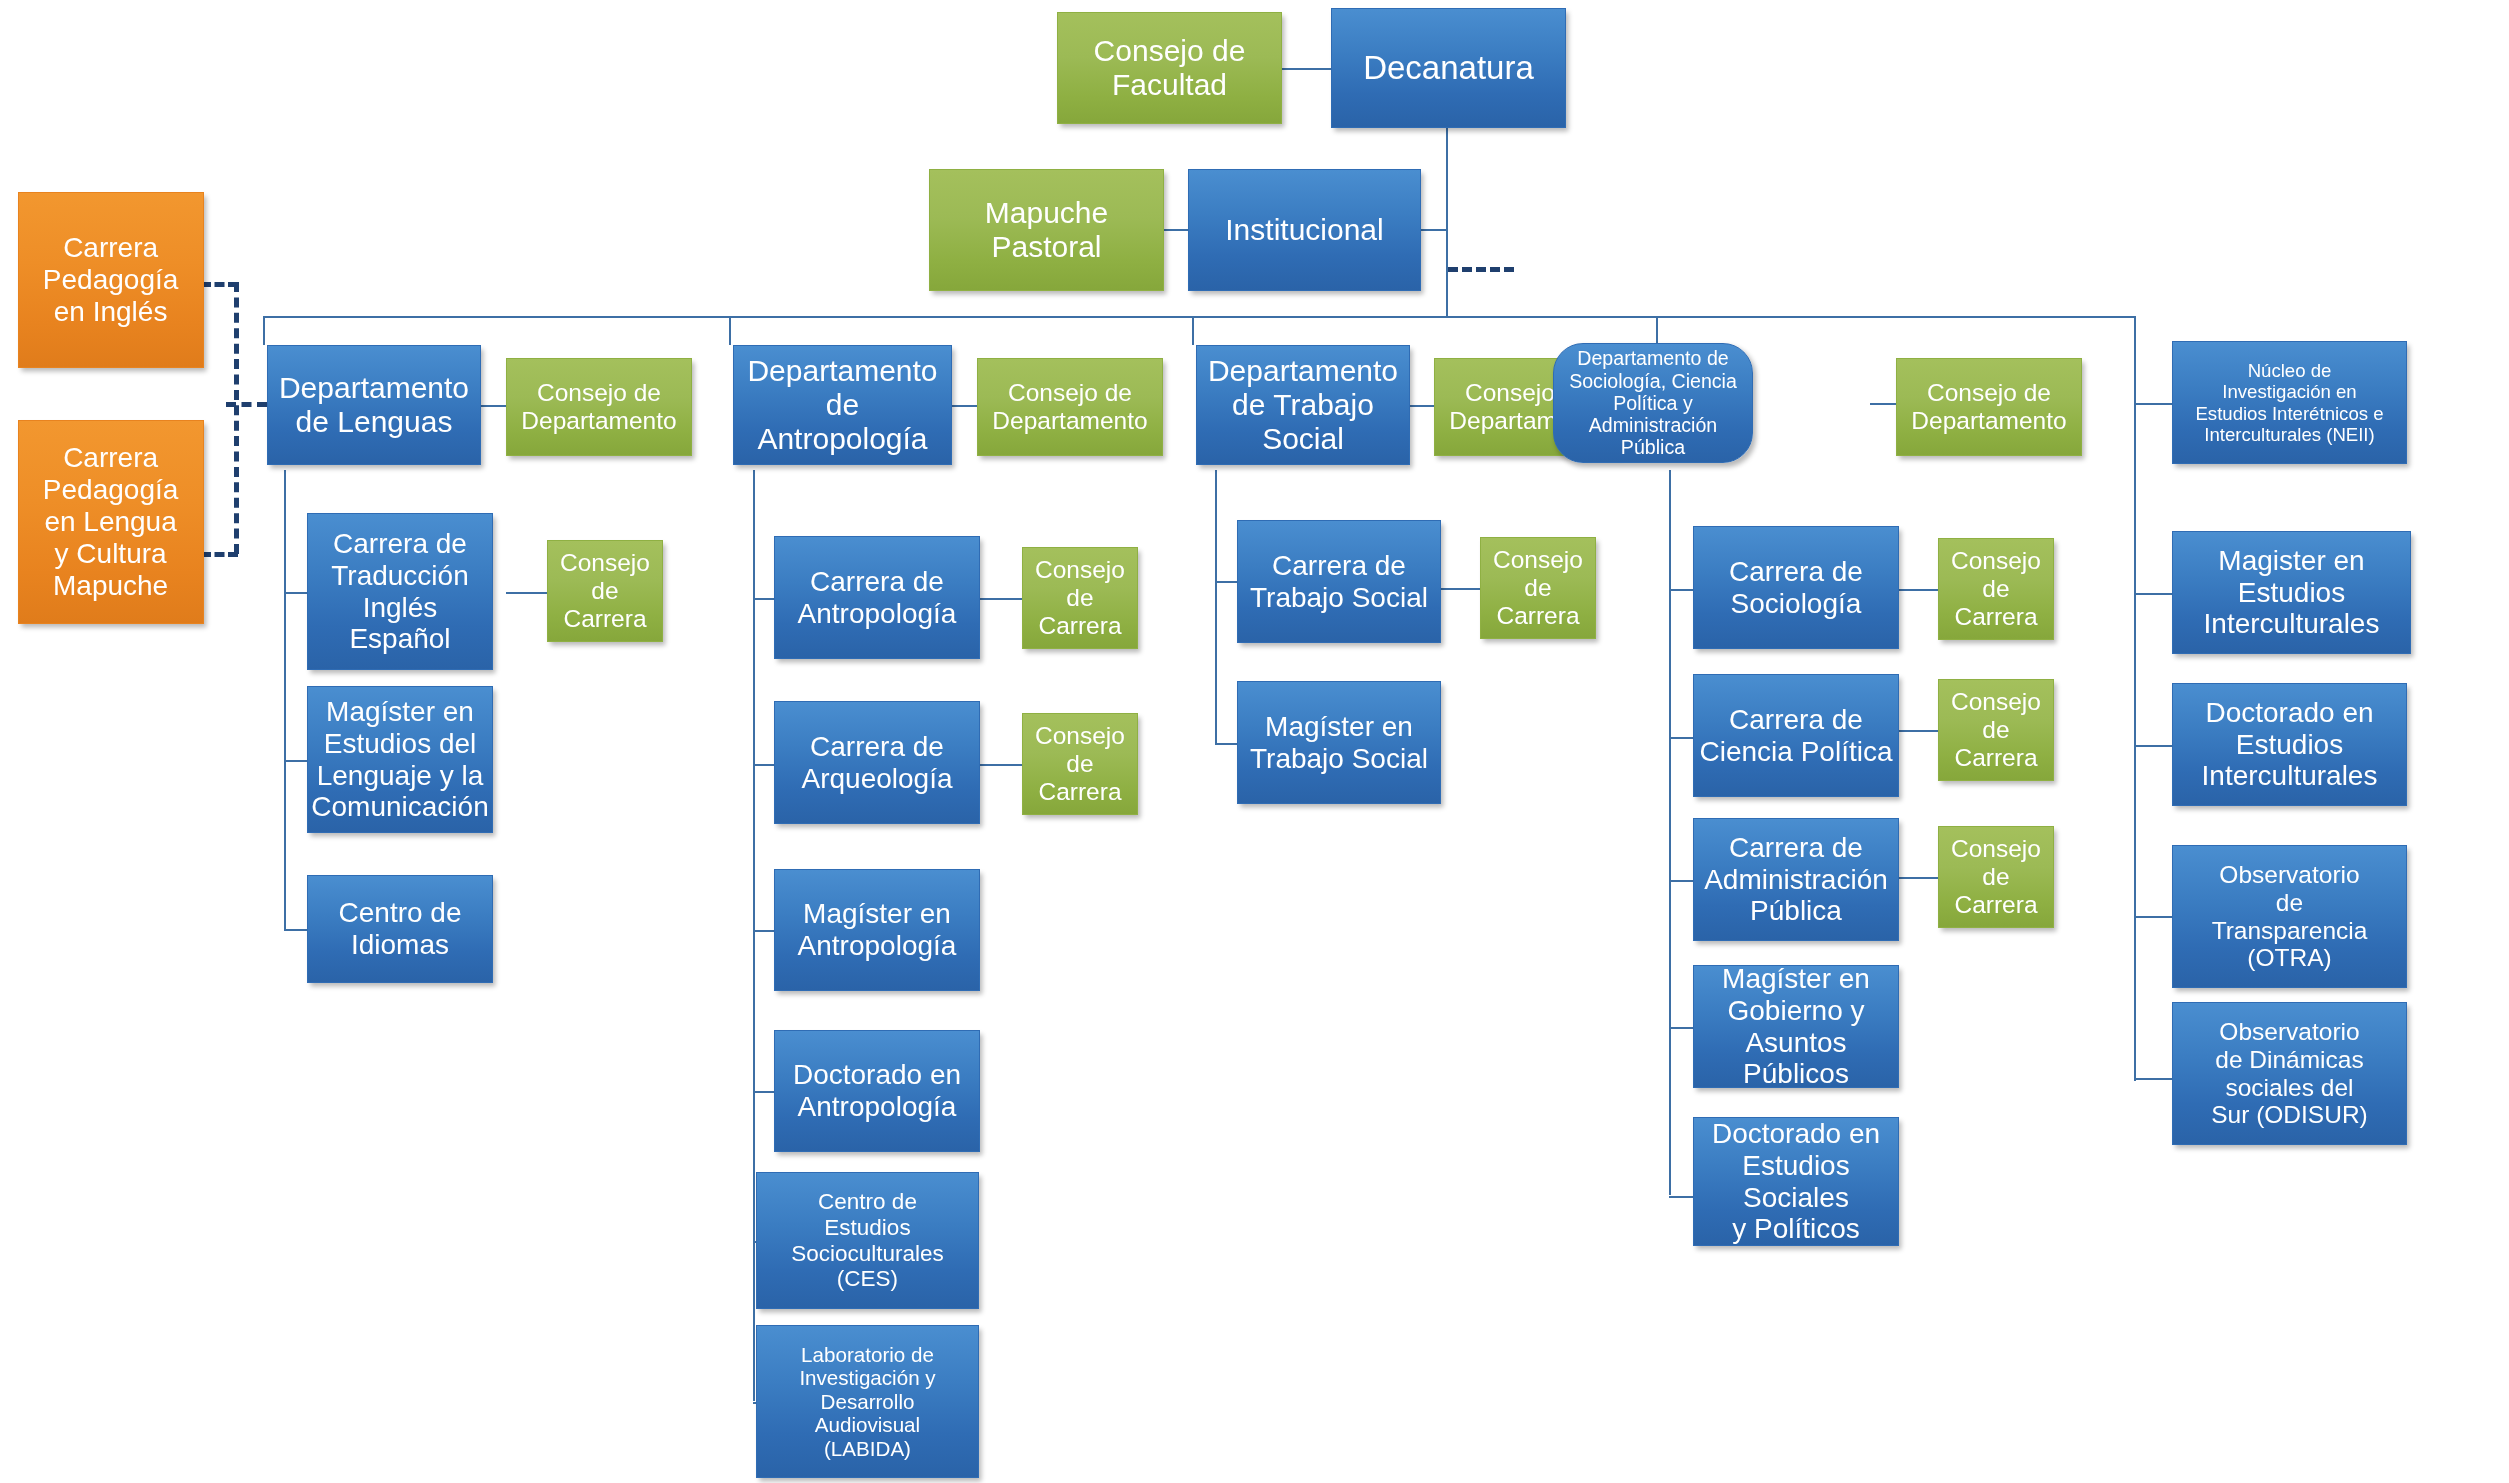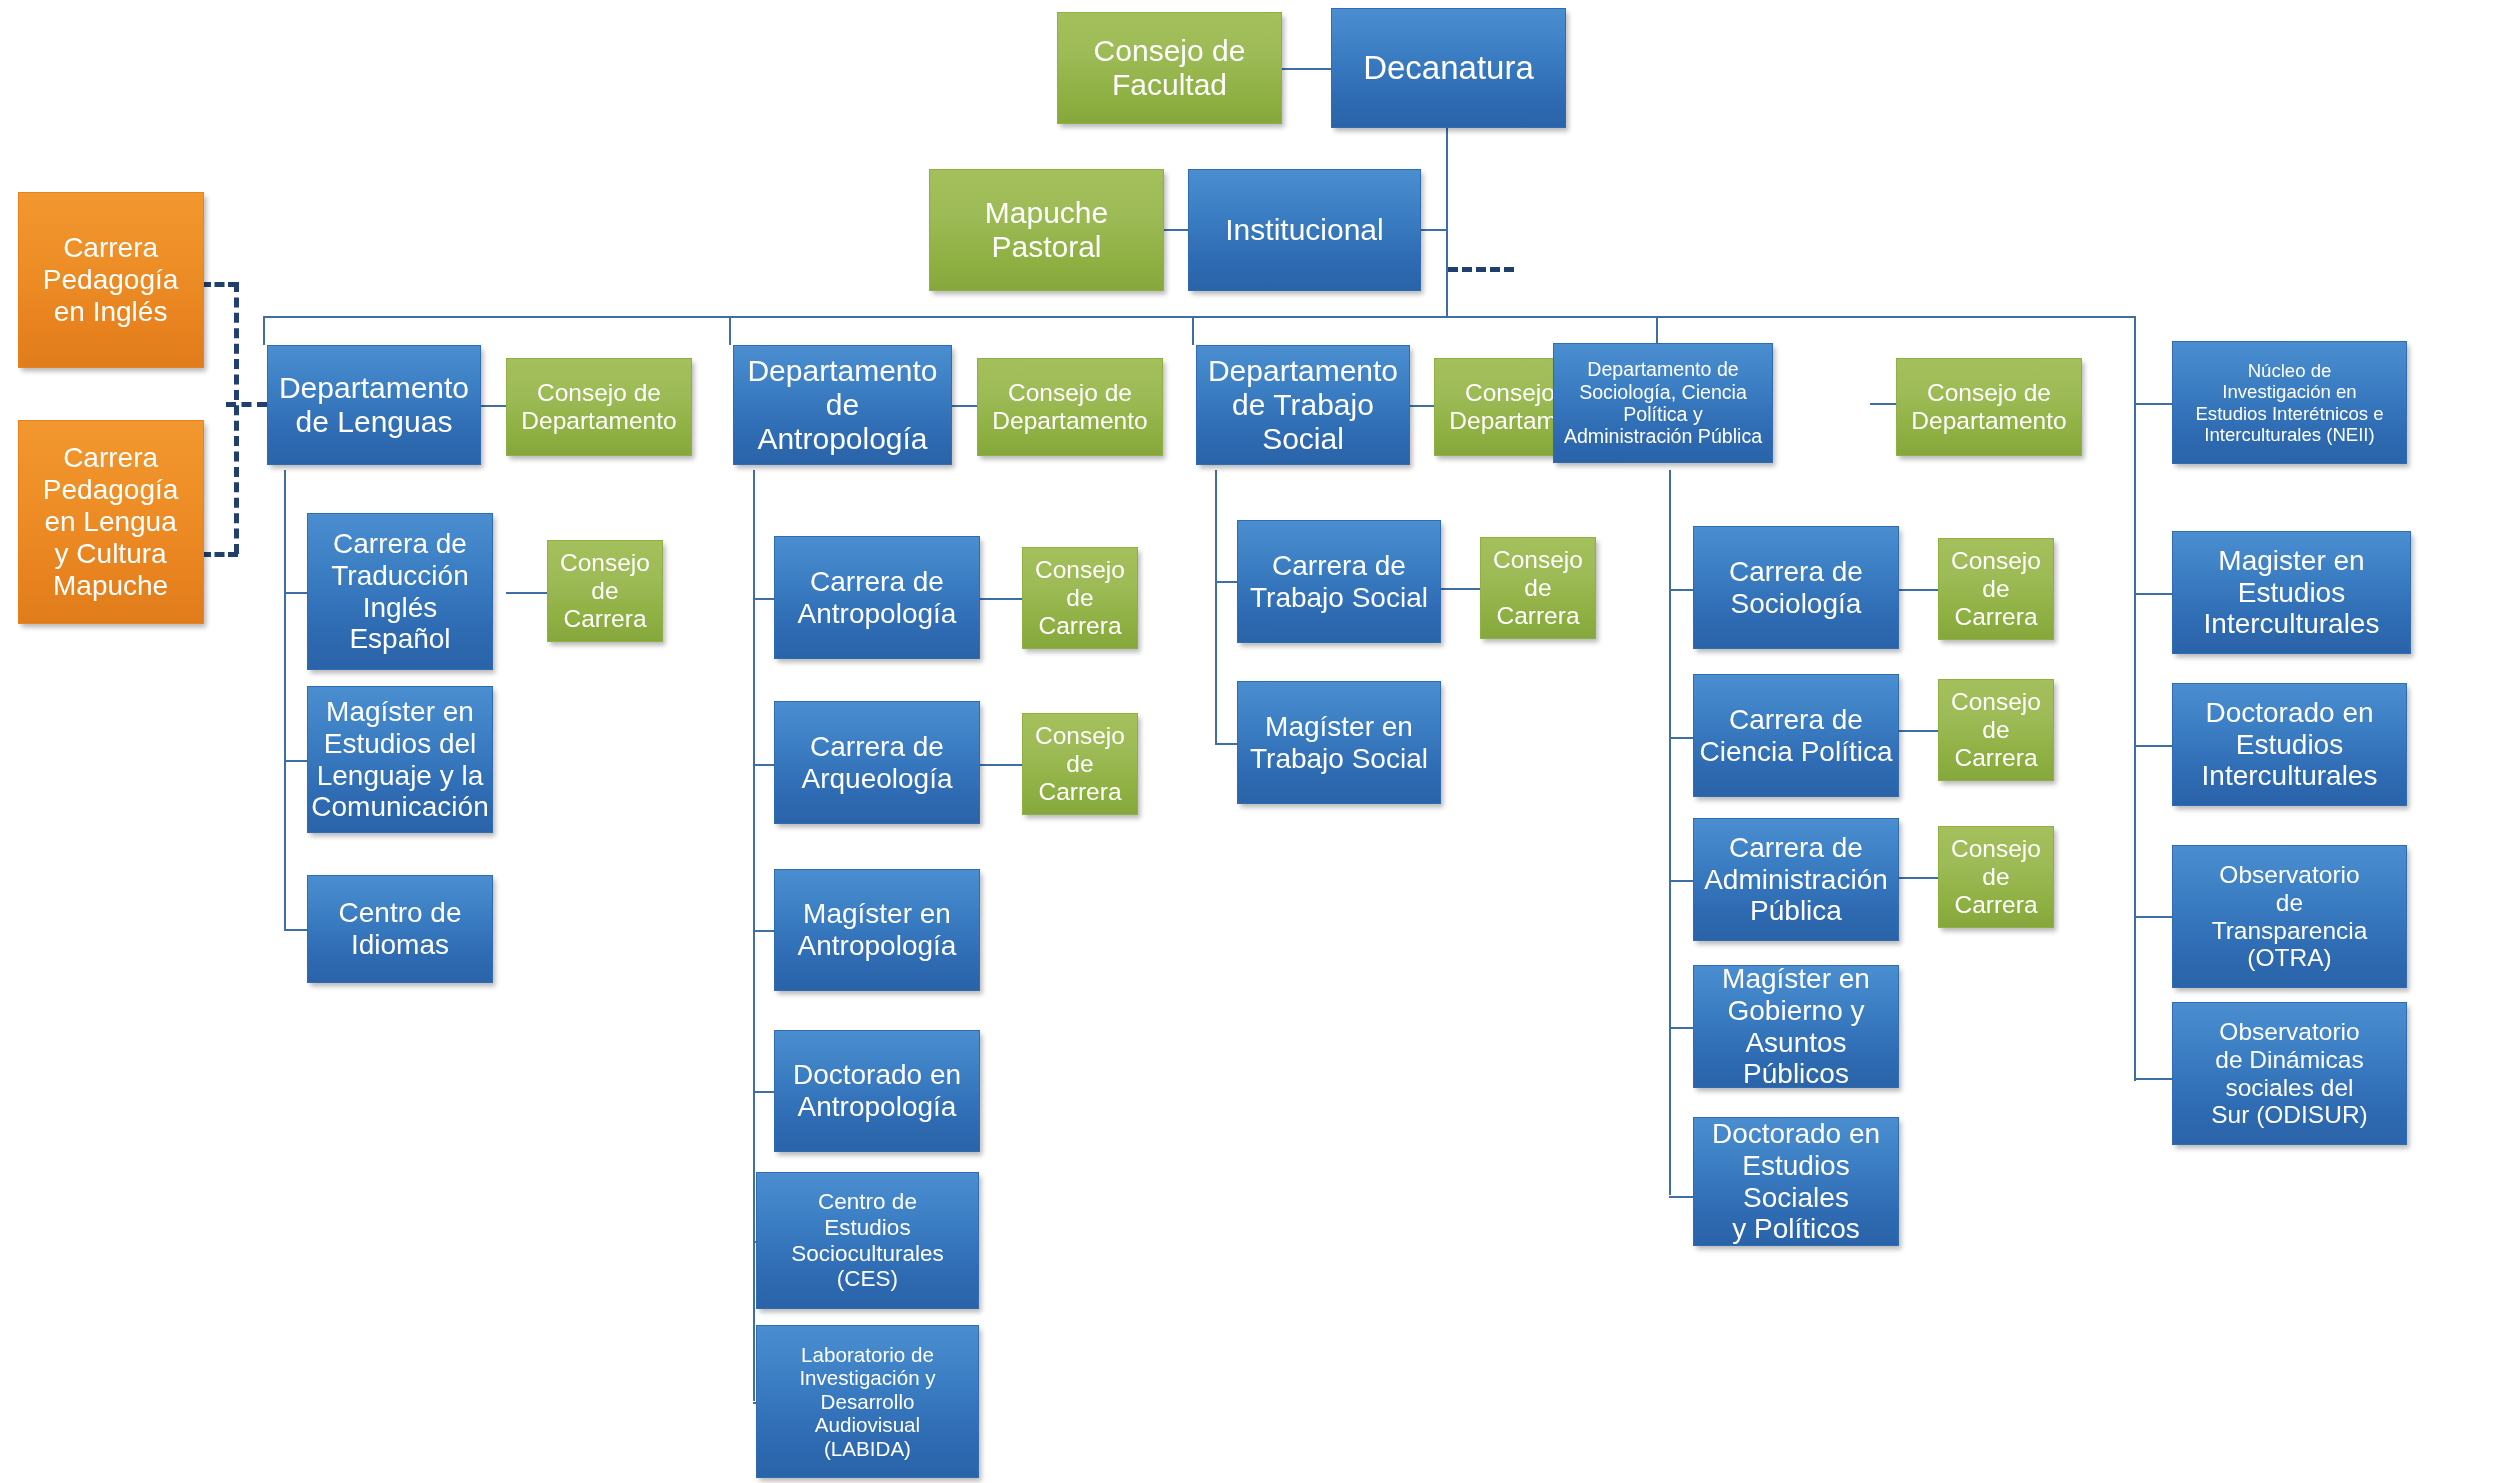--- a/index.html
+++ b/index.html
@@ -216,21 +216,21 @@
     <span>Carrera de<br>Trabajo Social</span>
   </div>
   <div class="node green t25" style="left:1480px;top:537px;width:116px;height:102px;">
     <span>Consejo<br>de<br>Carrera</span>
   </div>
 
   <div class="node blue t29" style="left:1237px;top:681px;width:204px;height:123px;">
     <span>Magíster en<br>Trabajo Social</span>
   </div>
 
-  <div class="node blue t20" style="left:1553px;top:343px;width:220px;height:120px;">
+  <div class="node blue t20" style="left:1553px;top:343px;width:200px;height:120px;border-radius:30px;">
     <span>Departamento de<br>Sociología, Ciencia<br>Política y<br>Administración Pública</span>
   </div>
   <div class="node green t25" style="left:1896px;top:358px;width:186px;height:98px;">
     <span>Consejo de<br>Departamento</span>
   </div>
 
   <div class="node blue t29" style="left:1693px;top:526px;width:206px;height:123px;">
     <span>Carrera de<br>Sociología</span>
   </div>
   <div class="node green t25" style="left:1938px;top:538px;width:116px;height:102px;">

